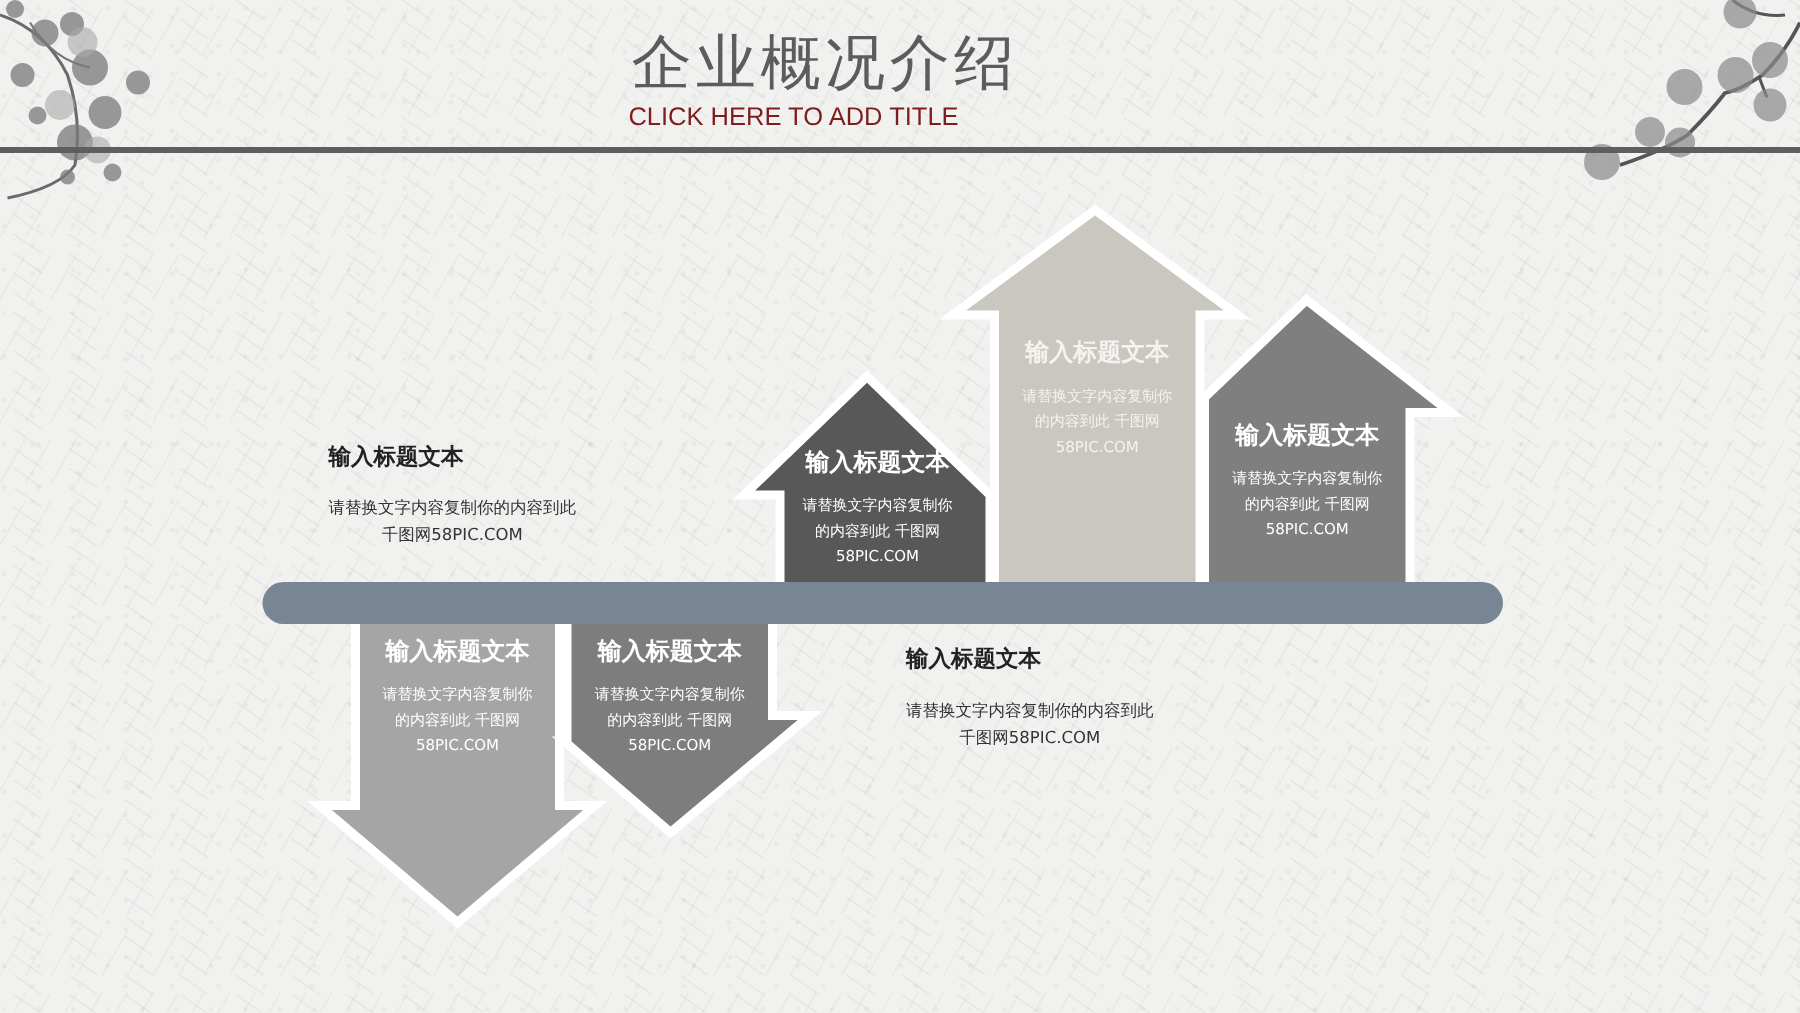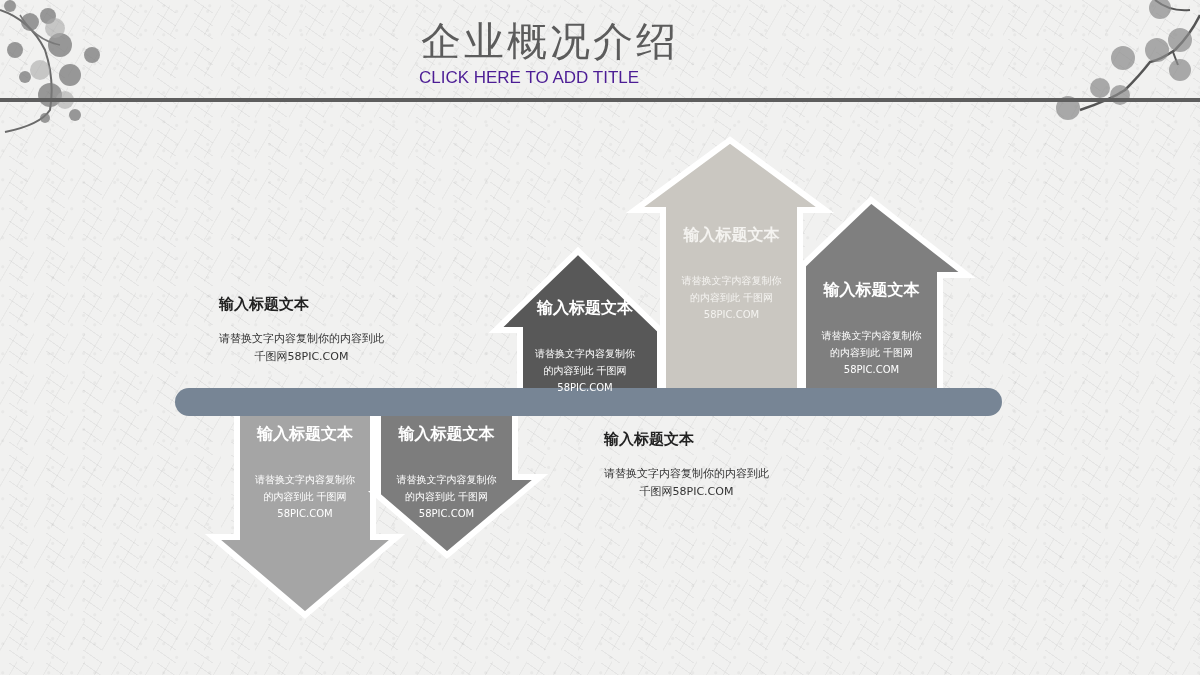--- a/index.html
+++ b/index.html
@@ -17,34 +17,34 @@
       linear-gradient(-60deg, transparent 48%, rgba(120,120,120,0.08) 49%, rgba(120,120,120,0.08) 51%, transparent 52%);
     background-size: 23px 29px, 31px 19px, 37px 13px, 17px 41px;
   }
   .title {
     position:absolute; left:0; width:1100px; top:14px; text-align:center;
     font-family:"DejaVu Serif", serif; font-size:40px; color:#5c5c5c;
     letter-spacing:3px;
   }
   .subtitle {
     position:absolute; left:0; width:1058px; top:68px; text-align:center;
-    font-family:"Liberation Sans", sans-serif; font-size:17px; color:#4c1d95;
+    font-family:"Liberation Sans", sans-serif; font-size:17px; color:#7f1d1d;
   }
   .header-rule {
     position:absolute; left:0; top:98px; width:1200px; height:4px; background:#5e5e5e;
   }
   .deco { position:absolute; }
   .diagram { position:absolute; left:0; top:0; width:1200px; height:675px; }
   .bar {
     position:absolute; left:175px; top:388px; width:827px; height:28px;
     background:#778595; border-radius:14px;
   }
   .box-text { position:absolute; text-align:center; color:#fff; }
   .box-title { font-size:16px; font-weight:bold; line-height:22px; }
-  .box-body { font-size:10px; line-height:17px; margin-top:26px; }
+  .box-body { font-size:10px; line-height:17px; margin-top:10px; }
   .light .box-title, .light .box-body { color:#f4f3f0; }
   .desc { position:absolute; color:#222; }
   .desc-title { font-size:15px; font-weight:bold; margin-bottom:16px; }
   .desc-body { font-size:11px; line-height:18px; color:#333;text-align:center; }
 </style>
 </head>
 <body>
 
 <div class="paper"></div>
 

